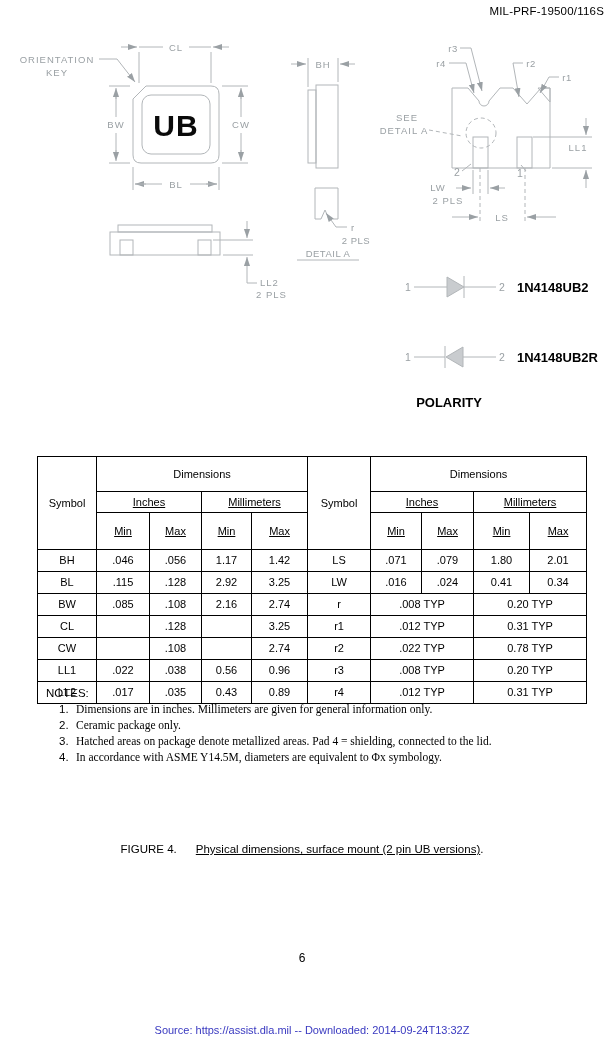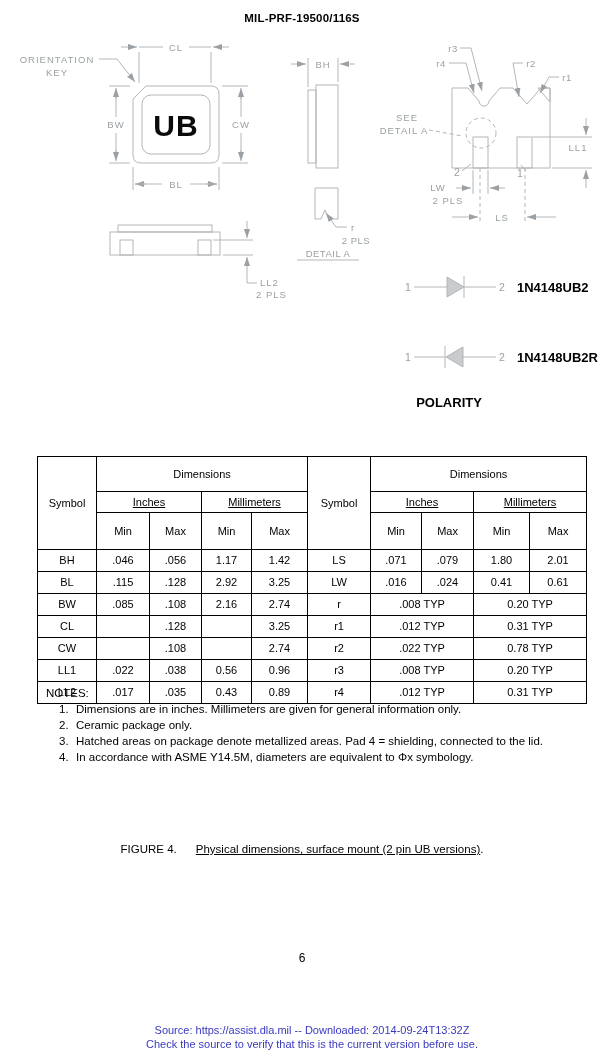--- a/index.html
+++ b/index.html
@@ -3,43 +3,43 @@
 <meta charset="utf-8">
 <style>
   * { margin:0; padding:0; box-sizing:border-box; }
   html,body { background:#fff; }
   .page {
     position:relative; width:604px; height:1056px; margin:0 auto;
     background:#ffffff; font-family:"Liberation Sans", sans-serif; color:#000;
     overflow:hidden;
   }
   .header-title {
-    position:absolute; top:12px; left:0; width:100%;
-    text-align:center; font-size:11.5px; letter-spacing:0.2px;font-weight:bold;
+    position:absolute; top:5px; left:0; width:100%;
+    text-align:right; font-size:11.5px; letter-spacing:0.2px;
   }
   svg.drawings { position:absolute; left:0; top:0; }
 
   
   table.dim-table {
     position:absolute; left:37px; top:456px;
     border-collapse:collapse; table-layout:fixed; width:550px;
   }
   .dim-table th, .dim-table td {
     border:1px solid #000; font-size:11px; font-weight:normal;
     text-align:center; vertical-align:middle; padding:0; line-height:13px;
   }
   .dim-table tr.hrow1 th { height:35px; }
   .dim-table tr.hrow2 th { height:21px;text-decoration:underline; }
-  .dim-table tr.hrow3 th { height:37px; }
+  .dim-table tr.hrow3 th { height:37px;text-decoration:underline; }
   .dim-table tbody td { height:22px; }
 
   .notes { position:absolute; left:46px; top:686px; font-size:11.5px; line-height:15.5px; }
   .note-item { display:flex; padding-left:13px; margin-top:0.5px; }
   .note-num { width:17px; flex:none; }
-  .note-text { flex:1; white-space:nowrap; }
+  .note-text { flex:1; white-space:nowrap;font-family:Liberation Serif, serif; }
 
   .figure-caption {
     position:absolute; top:843px; left:0; width:100%;
     text-align:center; font-size:11.5px;
   }
   .figure-caption .fig-label { margin-right:7px; }
   .caption-underline { text-decoration:underline;margin-left:12px; }
 
   .page-number { position:absolute; top:951px; left:0; width:100%; text-align:center; font-size:12px; }
 
@@ -305,21 +305,21 @@
       <tr>
         <td>BL</td>
         <td>.115</td>
         <td>.128</td>
         <td>2.92</td>
         <td>3.25</td>
         <td>LW</td>
         <td>.016</td>
         <td>.024</td>
         <td>0.41</td>
-        <td>0.61</td>
+        <td>0.34</td>
       </tr>
       <tr>
         <td>BW</td>
         <td>.085</td>
         <td>.108</td>
         <td>2.16</td>
         <td>2.74</td>
         <td>r</td>
         <td colspan="2">.008 TYP</td>
         <td colspan="2">0.20 TYP</td>
@@ -388,16 +388,15 @@
   </div>
 
   <div class="figure-caption">
     <span class="fig-label">FIGURE 4.</span><span class="caption-underline">Physical dimensions, surface mount (2 pin UB versions)</span><span>.</span>
   </div>
 
   <div class="page-number">6</div>
 
   <div class="footer" style="color: rgb(57, 57, 192);">
     <div>Source: https://assist.dla.mil -- Downloaded: 2014-09-24T13:32Z</div>
-    <div>Check the source to verify that this is the current version before use.</div>
   </div>
 
 </div>
 
 </body></html>

